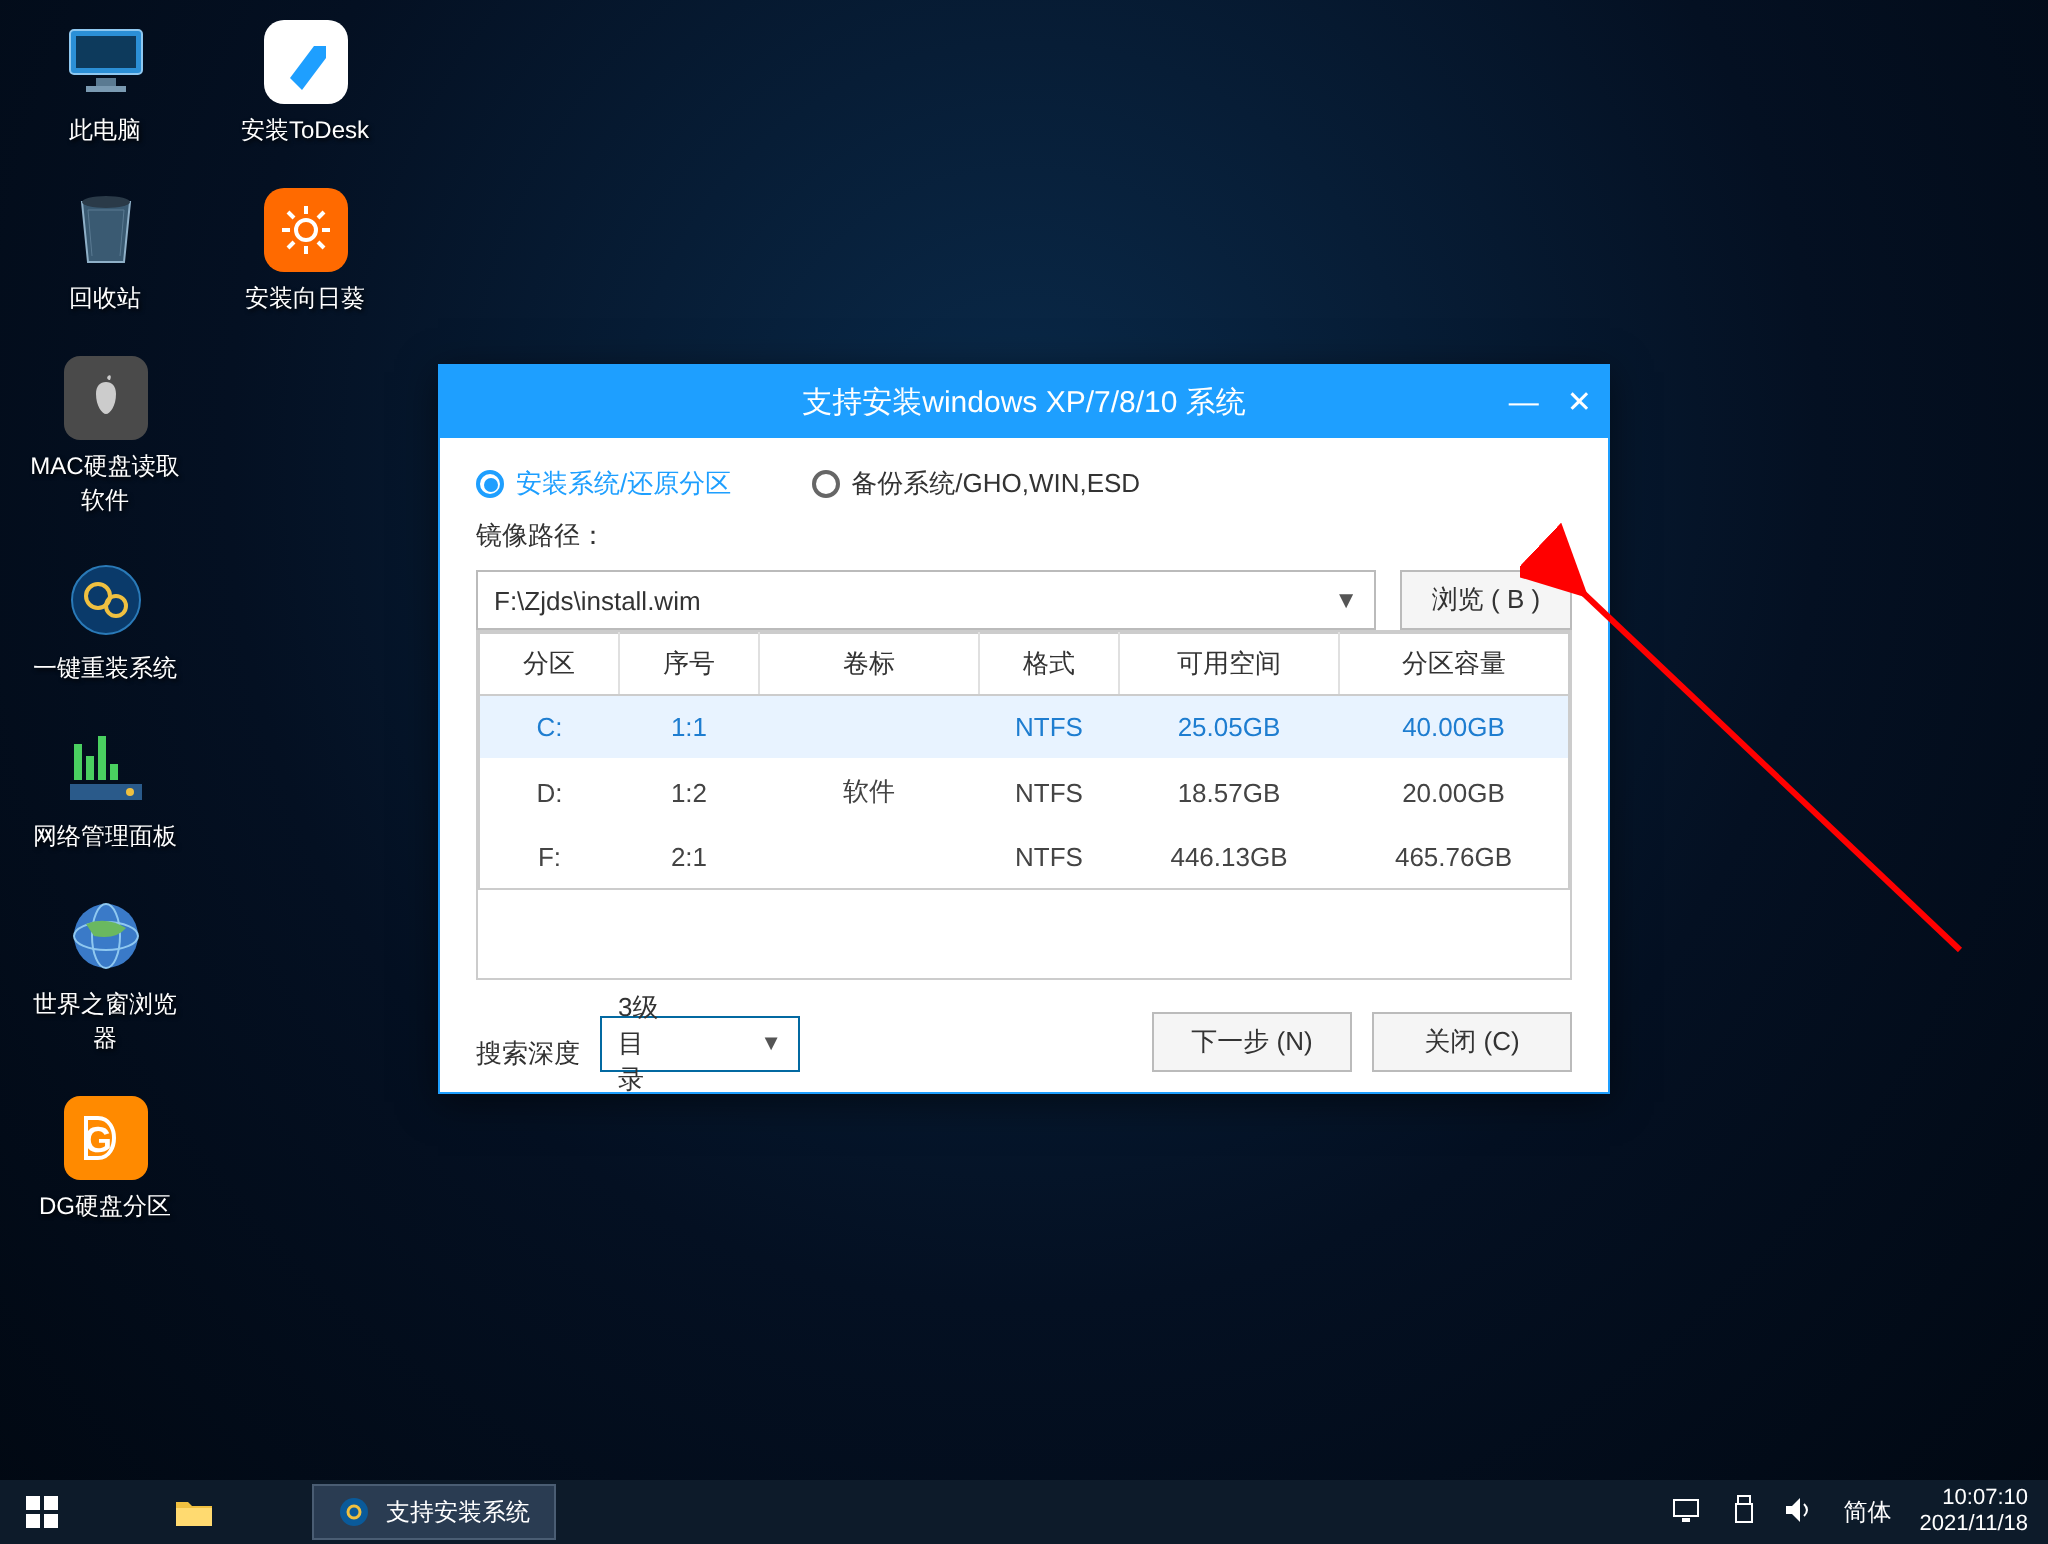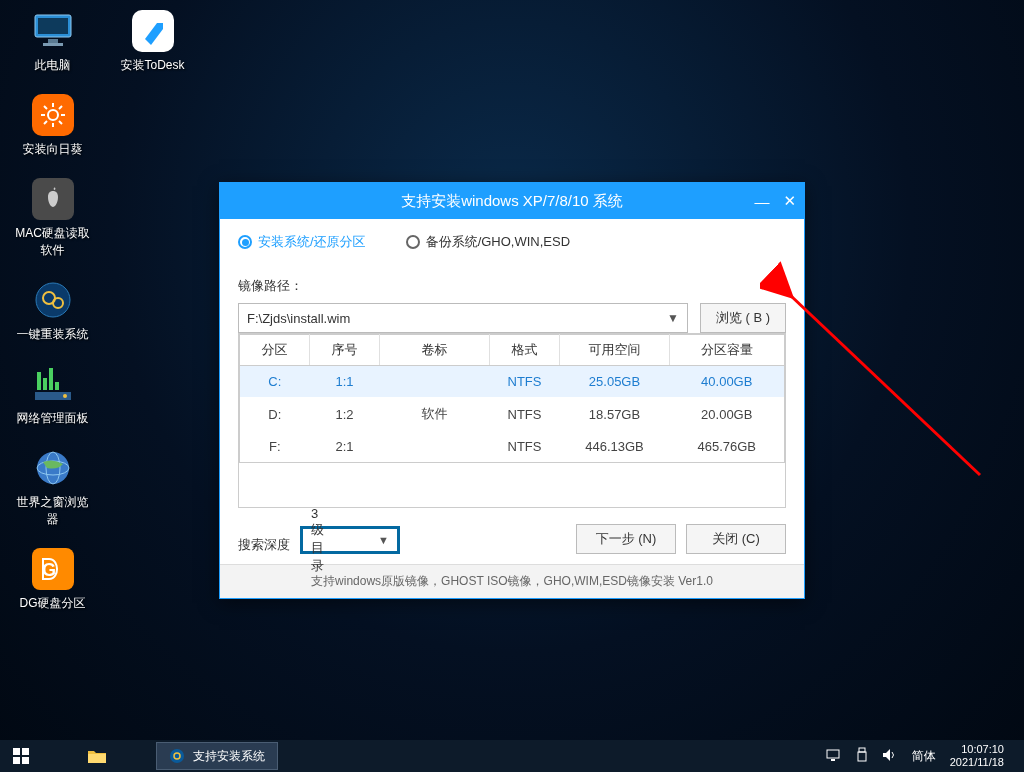--- a/index.html
+++ b/index.html
@@ -12,21 +12,21 @@
   .dicon .iimg { width: 42px; height: 42px; border-radius: 8px; display: flex; align-items: center; justify-content: center; font-size: 24px; color: #fff; }
   .dicon .ilabel { font-size: 12px; color: #fff; text-align: center; margin-top: 5px; text-shadow: 1px 1px 2px #000; }
 
   
   .window { position: absolute; left: 219px; top: 182px; width: 586px; background: #fff; border: 1px solid #1e9fff; box-shadow: 0 4px 18px rgba(0,0,0,0.5); }
   .titlebar { height: 36px; background: #1e9fff; color: #fff; display: flex; align-items: center; justify-content: center; position: relative; font-size: 15px; }
   .titlebar .ctrls { position: absolute; right: 8px; top: 0; height: 36px; display: flex; align-items: center; gap: 14px; }
   .titlebar .ctrls span { cursor: pointer; font-size: 15px; }
 
   .body-area { padding: 14px 18px 10px 18px; font-size: 13px; color: #333; }
-  .radios { display: flex; align-items: center; gap: 40px; margin-bottom: 26px; }
+  .radios { display: flex; align-items: center; gap: 40px; margin-bottom: 8px; }
   .radio { display: flex; align-items: center; gap: 6px; cursor: pointer; }
   .radio .dot { width: 14px; height: 14px; border-radius: 50%; border: 2px solid #1e9fff; display: flex; align-items: center; justify-content: center; }
   .radio.selected .dot::after { content: ""; width: 7px; height: 7px; background: #1e9fff; border-radius: 50%; }
   .radio.selected .rlabel { color: #1e9fff; }
   .radio:not(.selected) .dot { border-color: #666; }
   .radio .rlabel { font-size: 13px; }
 
   .path-label { font-size: 13px; margin-bottom: 8px; }
   .path-row { display: flex; gap: 12px; }
   .path-input { flex: 1; height: 30px; display: flex; align-items: center; justify-content: space-between; border: 1px solid #bbb; padding: 0 8px; background: #fff; font-family: Consolas, monospace; font-size: 13px; }
@@ -36,36 +36,36 @@
 
   table.partitions { width: 100%; border-collapse: collapse; border: 1px solid #ccc; padding-left: 24px; }
   table.partitions th { font-size: 13px; font-weight: normal; padding: 6px 4px; border-bottom: 1px solid #ccc; border-right: 1px solid #e0e0e0; text-align: center; background: #fff; }
   table.partitions th:last-child { border-right: none; }
   table.partitions td { font-size: 13px; padding: 8px 4px; text-align: center; color: #444; }
   table.partitions tr.selected td { background: #e8f3ff; color: #1e7dd0; }
   .part-wrap { border: 1px solid #ccc; height: 175px; overflow: hidden; }
 
   .bottom-row { display: flex; align-items: flex-end; gap: 10px; margin-top: 16px; }
   .depth-label { font-size: 13px; }
-  .depth-select { width: 100px; height: 28px; border: 3px solid #0369a1; display: flex; align-items: center; justify-content: space-between; padding: 0 8px; font-size: 13px; cursor: pointer; gap: 47px; }
+  .depth-select { width: 100px; height: 28px; border: 1px solid #0369a1; display: flex; align-items: center; justify-content: space-between; padding: 0 8px; font-size: 13px; cursor: pointer; gap: 47px; }
   .depth-select .arrow { font-size: 11px; color: #555; }
   .bottom-row .spacer { flex: 1; }
   .bottom-row .btn { width: 100px; }
 
   .footer { background: #f3f3f3; color: #666; font-size: 12px; text-align: center; padding: 8px 0; border-top: 1px solid #ddd; }
 
   
   .annot { position: absolute; left: 760px; top: 175px; pointer-events: none; }
 
   
   .taskbar { position: absolute; left: 0; bottom: 0; width: 100%; height: 32px; background: #0d1b2a; display: flex; align-items: center; color: #fff; font-size: 12px; gap: 36px; }
   .taskbar .start { width: 42px; height: 32px; display: flex; align-items: center; justify-content: center; cursor: pointer; }
   .taskbar .tbtn { width: 38px; height: 32px; display: flex; align-items: center; justify-content: center; cursor: pointer; }
   .taskbar .app-task { height: 28px; margin: 0 4px; padding: 0 12px; background: #2a3c52; border: 1px solid #4a5d73; display: flex; align-items: center; gap: 8px; cursor: pointer; font-size: 12px; }
-  .taskbar .tray { margin-left: auto; display: flex; align-items: center; gap: 14px; padding-right: 20px; }
+  .taskbar .tray { margin-left: auto; display: flex; align-items: center; gap: 14px; padding-right: 10px; }
   .taskbar .tray .clock { text-align: right; font-size: 11px; line-height: 13px; }
   .taskbar .tray .ticon { font-size: 14px; cursor: pointer; }
 </style>
 </head>
 <body>
 
 <div class="desktop">
 
   <div class="icon-group">
     <div class="dicon">
@@ -83,20 +83,30 @@
       <div class="iimg" style="background:#fff;border-radius:10px">
         <svg width="28" height="28" viewBox="0 0 28 28">
             <path d="M6 22 L18 6 L24 6 L24 12 L12 28" fill="#1e9fff"></path>
           </svg>
       </div>
       <div class="ilabel">安装ToDesk</div>
     </div>
   </div>
 
   <div class="icon-group">
+    <div class="dicon">
+      <div class="iimg">
+        <svg width="36" height="40" viewBox="0 0 36 40">
+            <path d="M6 6 L30 6 L27 36 L9 36 Z" fill="#3a5a72" stroke="#8fb0c8" stroke-width="1"></path>
+            <ellipse cx="18" cy="6" rx="12" ry="3" fill="#2a3a48"></ellipse>
+            <path d="M9 10 L27 10 M9 10 L11 33 M27 10 L25 33" stroke="#5a7a92" stroke-width="0.5" fill="none"></path>
+          </svg>
+      </div>
+      <div class="ilabel">回收站</div>
+    </div>
     <div class="dicon">
       <div class="iimg" style="background:#ff6a00;border-radius:10px">
         <svg width="28" height="28" viewBox="0 0 28 28">
             <circle cx="14" cy="14" r="5" fill="none" stroke="#fff" stroke-width="2"></circle>
             <g stroke="#fff" stroke-width="2">
               <line x1="14" y1="2" x2="14" y2="6"></line>
               <line x1="14" y1="22" x2="14" y2="26"></line>
               <line x1="2" y1="14" x2="6" y2="14"></line>
               <line x1="22" y1="14" x2="26" y2="14"></line>
               <line x1="5" y1="5" x2="8" y2="8"></line>
@@ -250,21 +260,20 @@
       </div>
       <div class="spacer"></div>
       <div class="btn">
           <span>下一步 (N)</span>
         </div>
       <div class="btn">
           <span>关闭 (C)</span>
         </div>
     </div>
   </div>
-  <div class="footer">支持windows原版镜像，GHOST ISO镜像，GHO,WIM,ESD镜像安装 Ver1.0</div>
 </div>
 
 <svg class="annot" width="240" height="320">
   <defs>
       <marker id="ah" markerWidth="12" markerHeight="12" refX="2" refY="6" orient="auto">
         <path d="M12 0 L0 6 L12 12 Z" fill="#ff0000"></path>
       </marker>
     </defs>
   <line x1="220" y1="300" x2="30" y2="120" stroke="#ff0000" stroke-width="3" marker-end="url(#ah)"></line>
 </svg>

